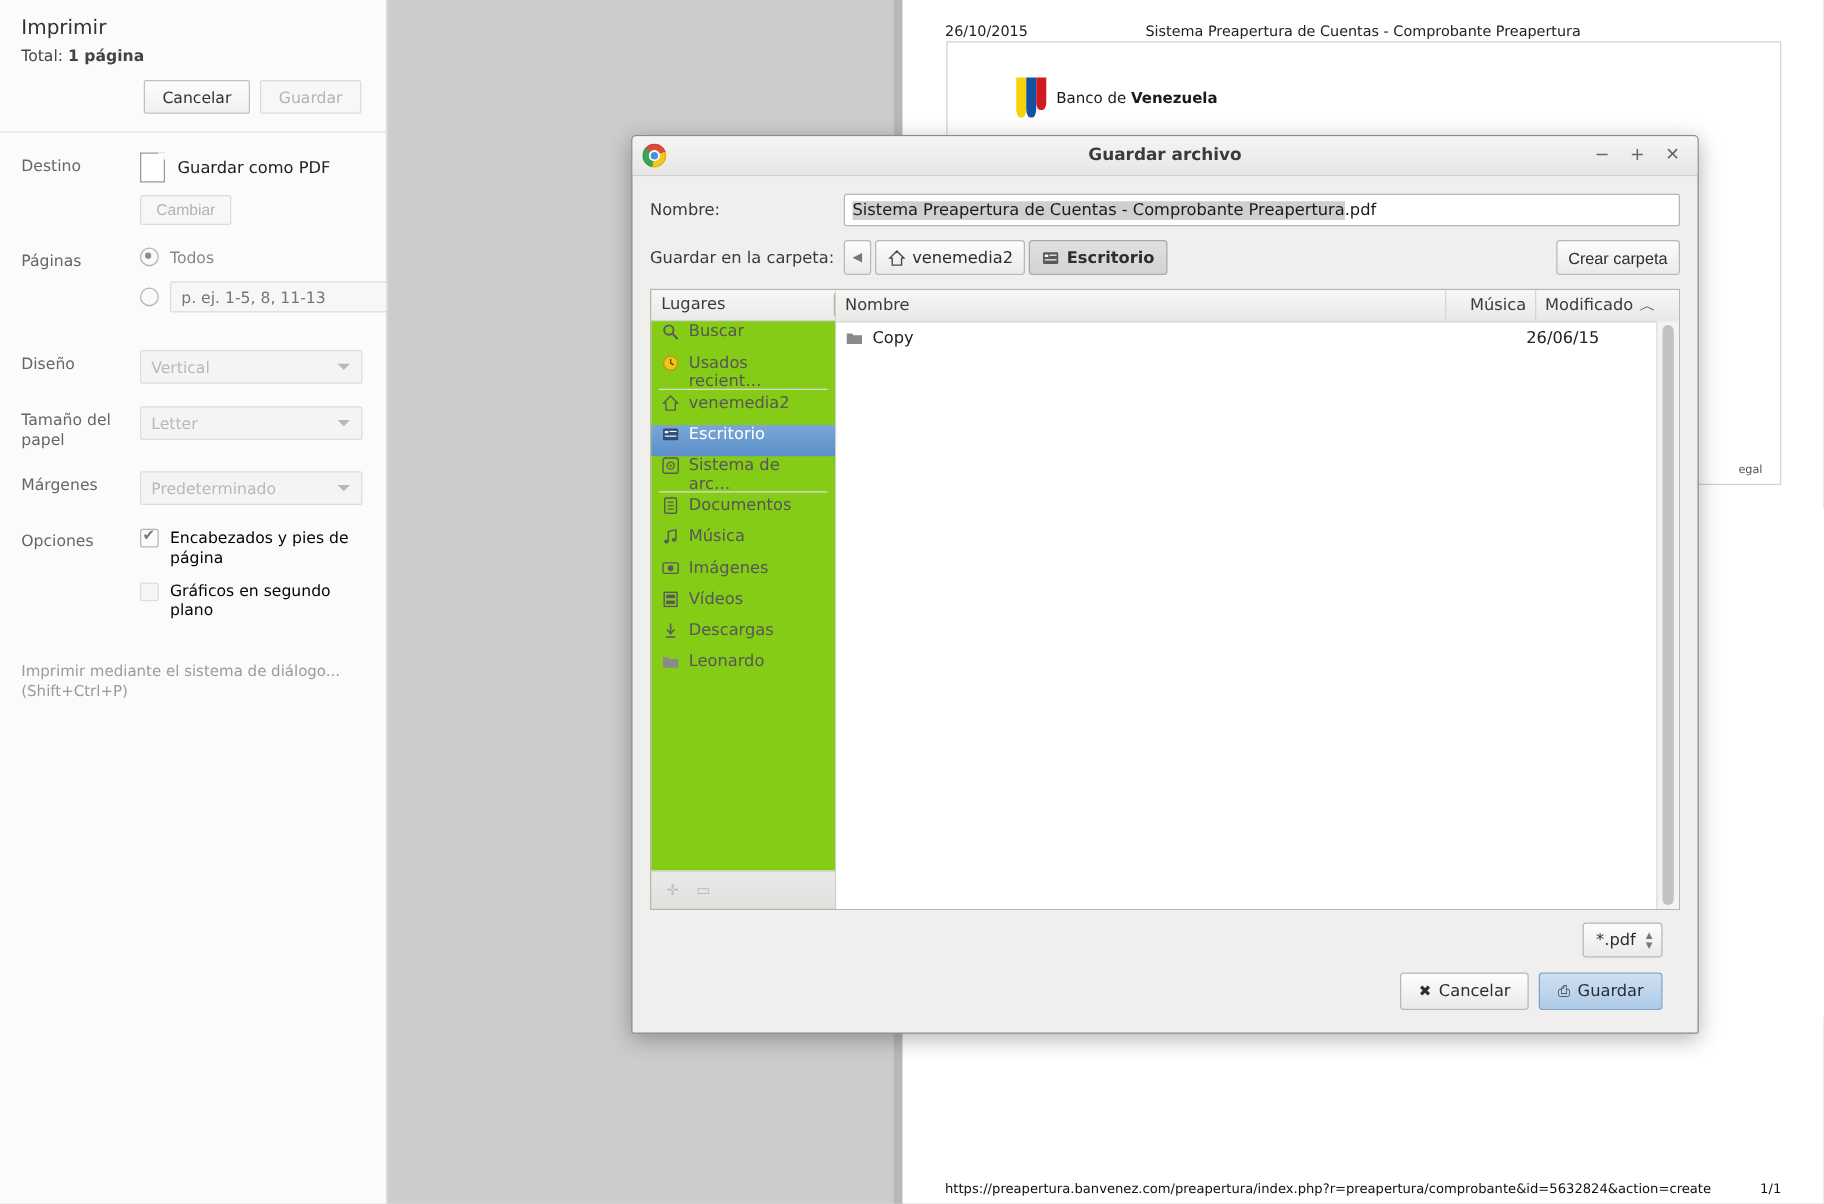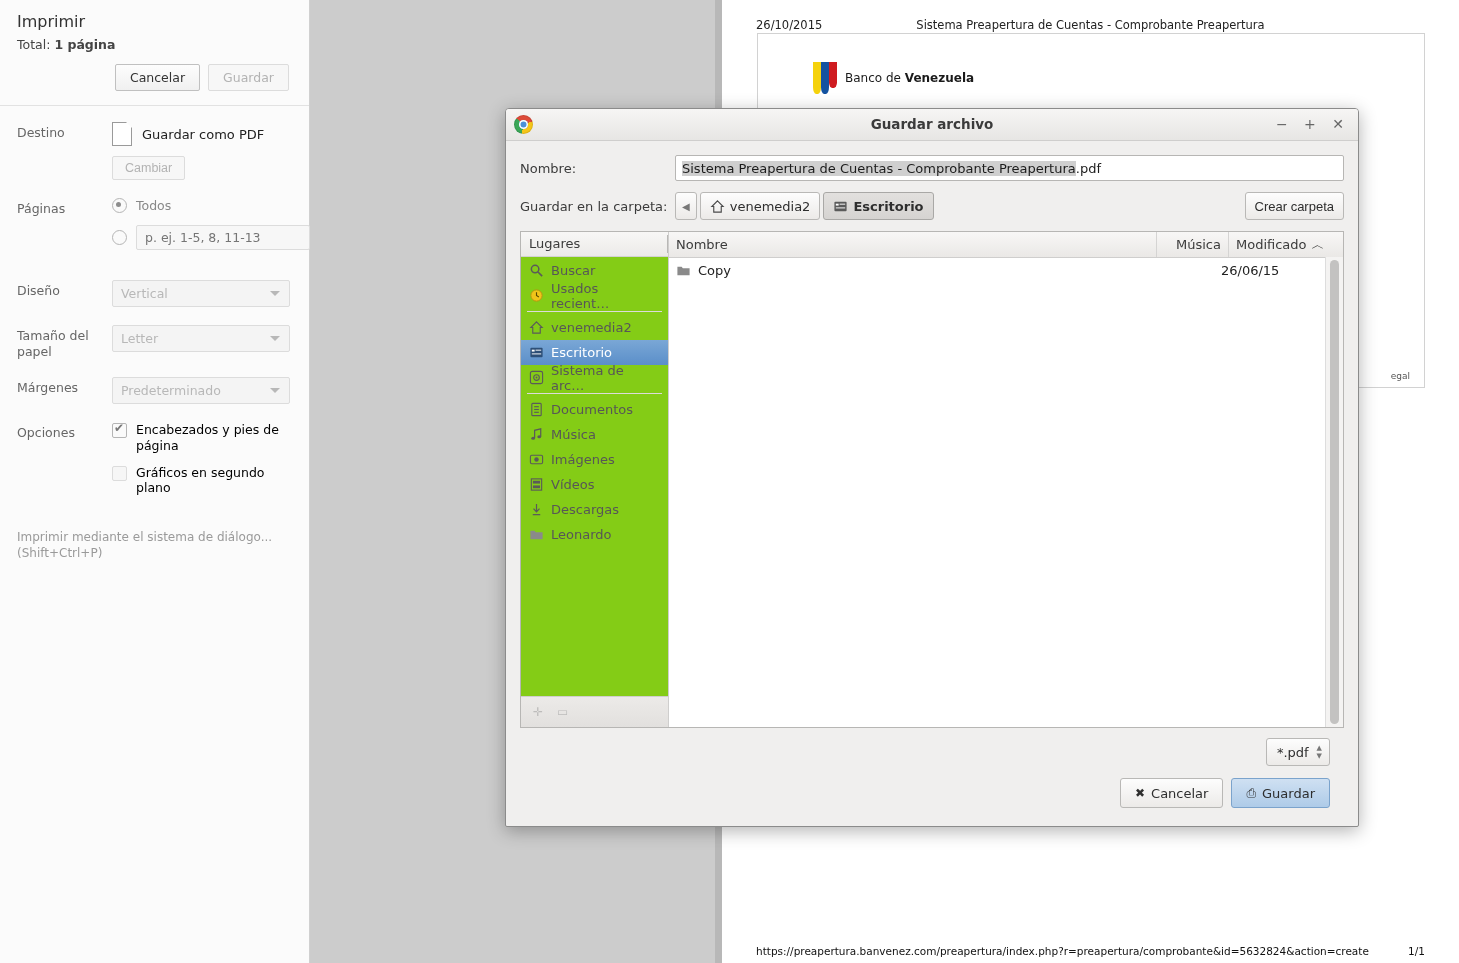--- a/index.html
+++ b/index.html
@@ -132,21 +132,21 @@
   .places{
     width:148px;flex:none;background:#84cc16;border-right:1px solid #cfcecd;box-sizing:border-box;
     display:flex;flex-direction:column;
   }
   .places-hd{
     height:24px;line-height:24px;padding:0 8px;font-size:13px;color:#3b3b3b;
     background:linear-gradient(#f8f7f6,#eceae8);border-bottom:1px solid #d3d2d1;position:relative;
   }
   .places-hd:after{content:"";position:absolute;right:0;top:3px;bottom:3px;width:1px;background:#b9b8b6;}
   .places-list{flex:1;overflow:hidden;padding-top:1px;}
-  .pitem{display:flex;align-items:center;gap:7px;height:25px;padding:0 8px;font-size:13px;color:#575757;cursor:pointer;}
+  .pitem{display:flex;align-items:flex-start;gap:7px;height:25px;padding:0 8px;font-size:13px;color:#575757;cursor:pointer;}
   .pitem.sel{background:linear-gradient(#7aa7d6,#5b8fc9);color:#fff;}
   .pdiv{height:1px;background:#dcdbda;margin:3px 6px;}
   .places-ft{height:30px;border-top:1px solid #cfcecd;background:linear-gradient(#eceae8,#e2e0de);display:flex;align-items:center;gap:14px;padding:0 12px;}
   .places-ft span{color:#bdbcbb;font-size:12px;}
 
   .filelist{flex:1;display:flex;flex-direction:column;background:#fff;position:relative;}
   .fl-head{display:flex;height:25px;background:linear-gradient(#f8f7f6,#eae8e6);border-bottom:1px solid #cfcecd;font-size:13px;color:#3b3b3b;}
   .fl-head .c{display:flex;align-items:center;padding:0 7px;box-sizing:border-box;cursor:pointer;}
   .fl-head .c-name{flex:1;}
   .fl-head .c-size{width:72px;justify-content:flex-end;border-left:1px solid #d5d4d3;}

